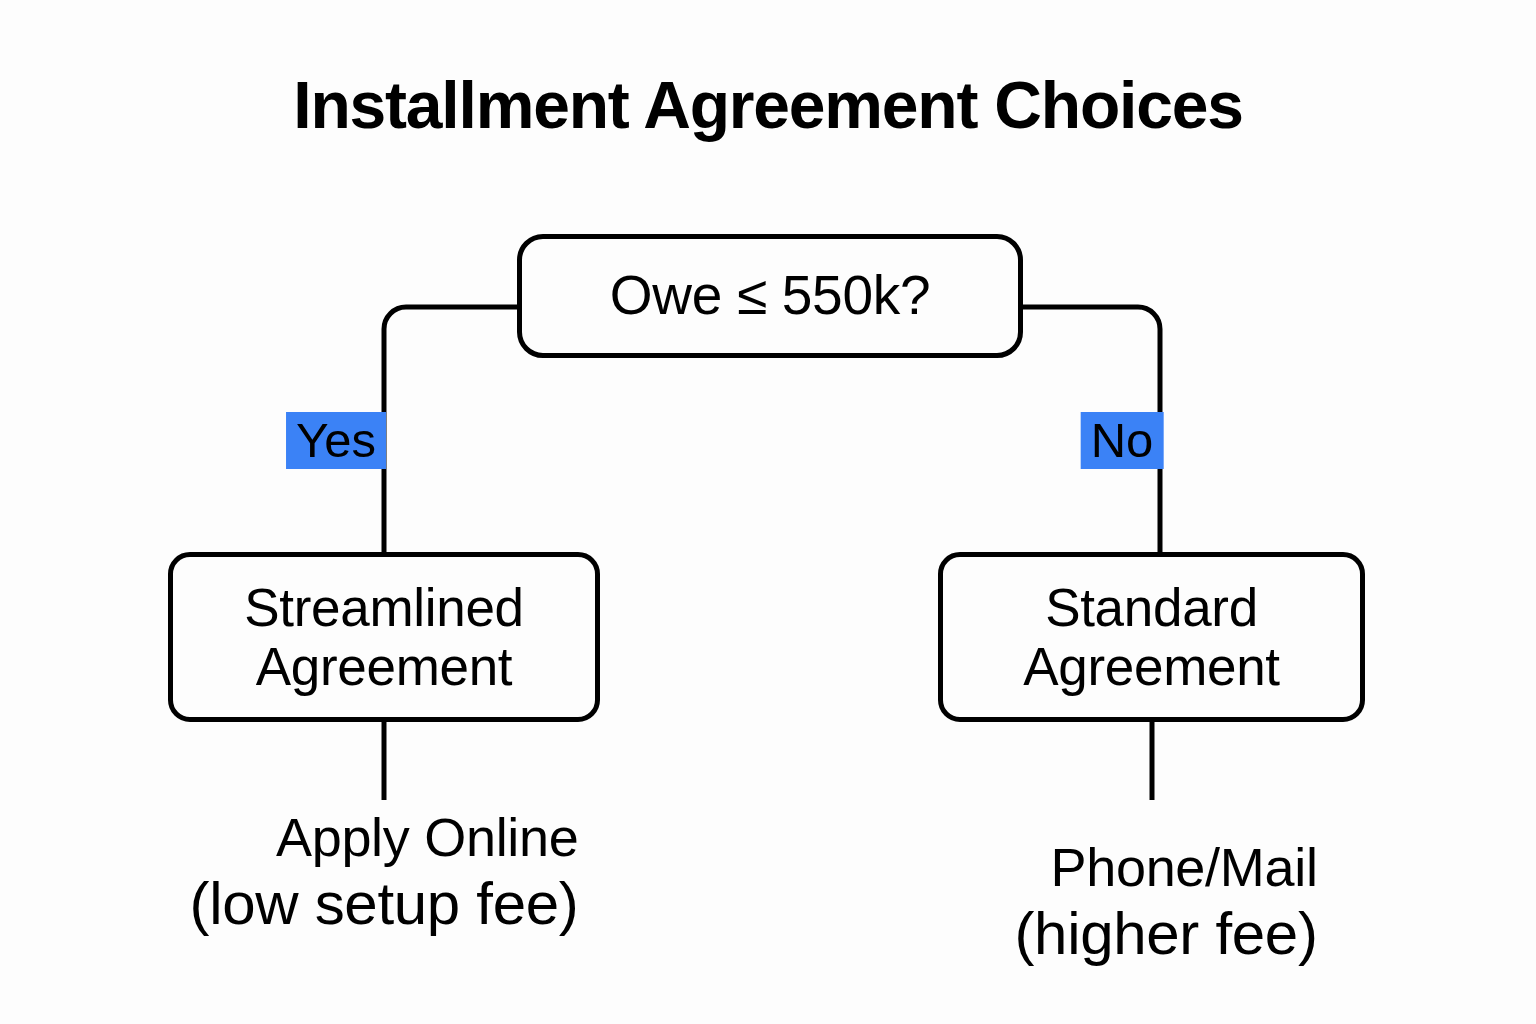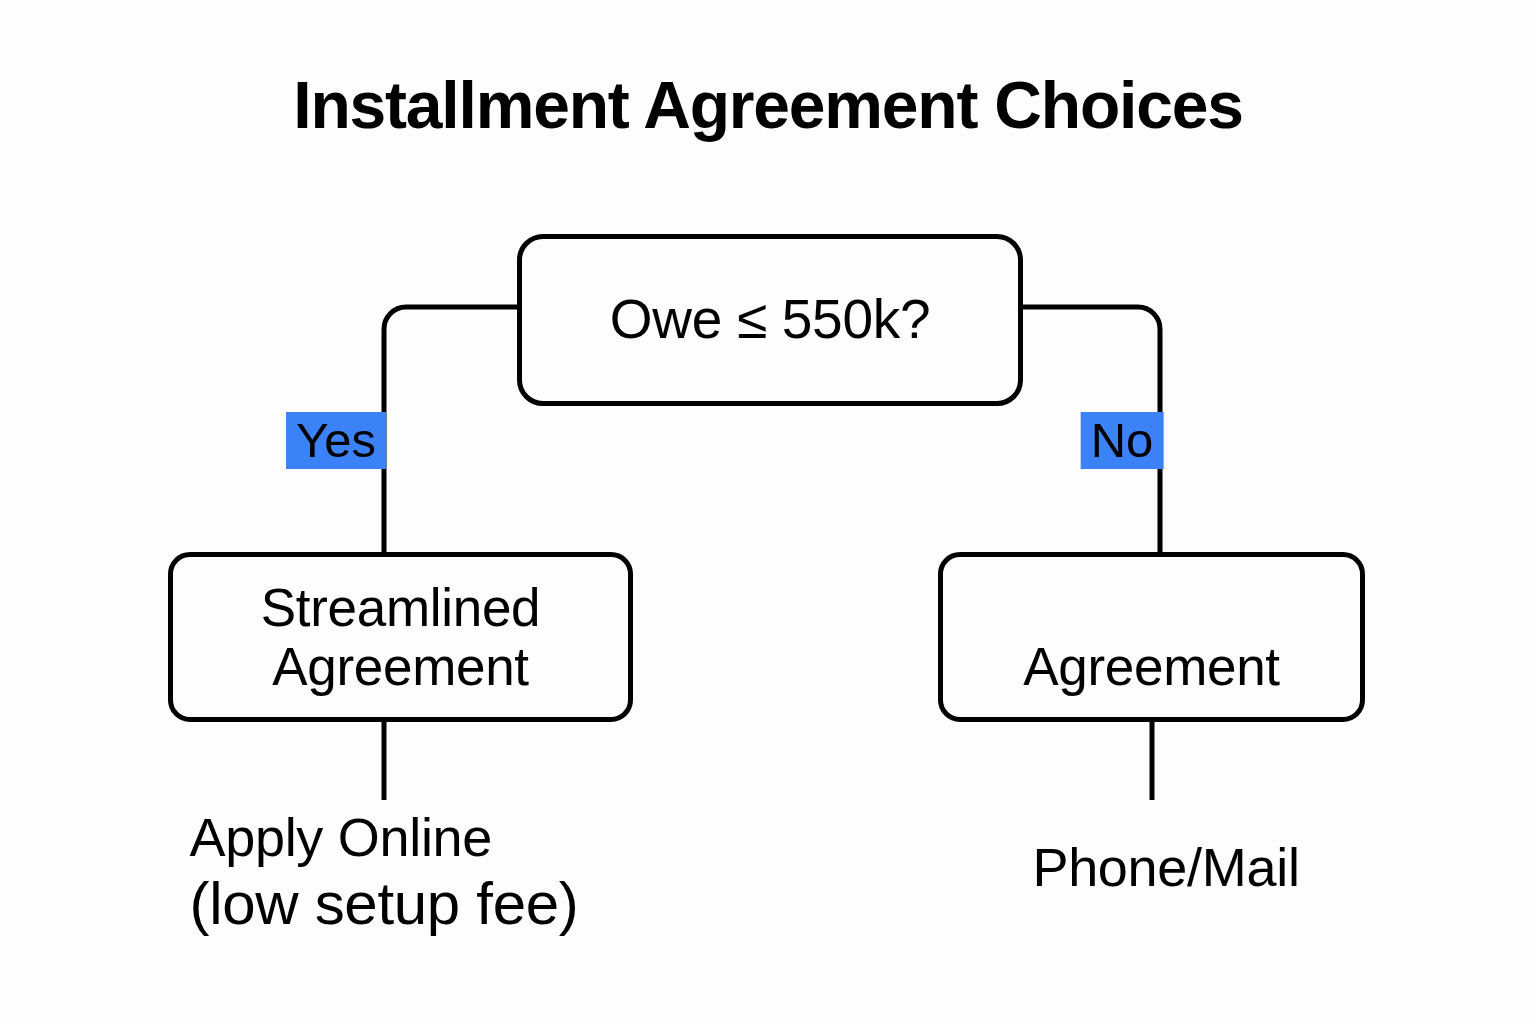--- a/index.html
+++ b/index.html
@@ -69,32 +69,32 @@
     line-height: 1.12;
     font-weight: 400;
     letter-spacing: -0.3px;
     padding: 0 10px;
   }
 
   #node-decision {
     left: 517px;
     top: 234px;
     width: 506px;
-    height: 172px;
+    height: 124px;
     border-radius: 26px;
   }
   #node-decision .node-label {
     font-size: 55px;
     white-space: nowrap;
   }
 
   #node-streamlined {
     left: 168px;
     top: 552px;
-    width: 465px;
+    width: 432px;
     height: 170px;
   }
 
   #node-standard {
     left: 938px;
     top: 552px;
     width: 427px;
     height: 170px;
   }
 
@@ -114,21 +114,21 @@
   }
   #branch-no {
     left: 1122px;
     top: 412px;
     transform: translateX(-50%);
   }
 
   
   .outcome {
     position: absolute;
-    text-align: left;
+    text-align: right;
     white-space: nowrap;
   }
   .outcome-primary {
     font-size: 54px;
     line-height: 1.16;
     letter-spacing: -0.3px;
   }
   .outcome-secondary {
     font-size: 60px;
     line-height: 1.16;
@@ -174,27 +174,28 @@
 
   <div class="node" id="node-streamlined">
     <div class="node-label">
       <span>Streamlined</span><br>
       <span>Agreement</span>
     </div>
   </div>
 
   <div class="node" id="node-standard">
     <div class="node-label">
-      <br>
+      <span>Standard</span><br>
       <span>Agreement</span>
     </div>
   </div>
 
   <div class="outcome" id="outcome-left">
     <div class="outcome-primary">Apply Online</div>
     <div class="outcome-secondary">(low setup fee)</div>
   </div>
 
   <div class="outcome" id="outcome-right">
     <div class="outcome-primary">Phone/Mail</div>
+    <div class="outcome-secondary">(higher fee)</div>
   </div>
 
 </div>
 
 </body></html>

